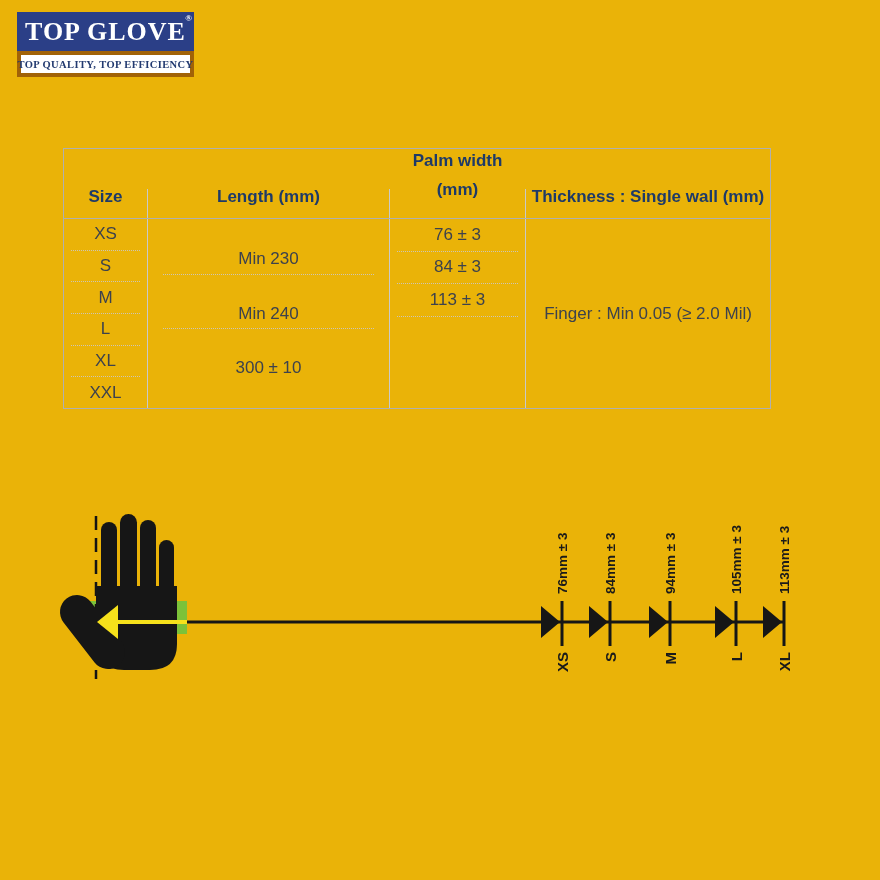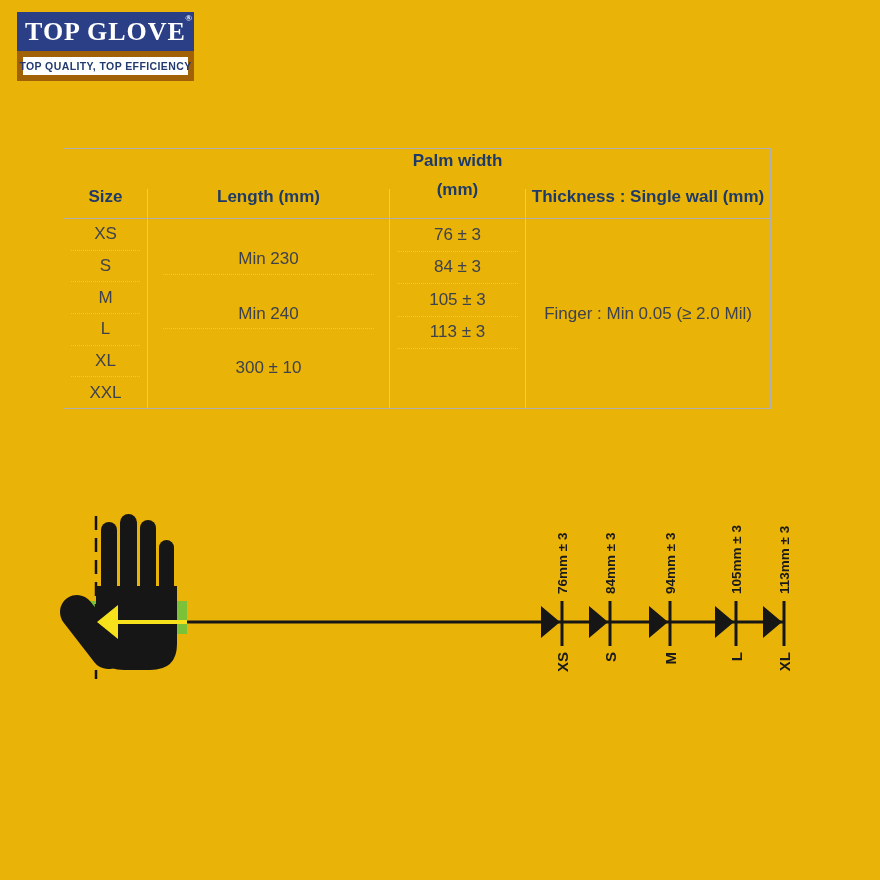--- a/index.html
+++ b/index.html
@@ -4,22 +4,22 @@
 <style>
   html,body{margin:0;padding:0;background:#ffffff;}
   .canvas{position:relative;width:880px;height:880px;background:#eab308;overflow:hidden;
           font-family:"Liberation Sans", sans-serif;}
 
   
   .logo{position:absolute;left:17px;top:12px;width:177px;}
   .logo-main{position:relative;height:39px;background:#2B3F87;display:flex;align-items:center;justify-content:center;}
   .logo-brand{color:#ffffff;font-family:"Liberation Serif", serif;font-weight:bold;font-size:26px;letter-spacing:1px;}
   .logo-reg{position:absolute;top:1px;right:2px;color:#ffffff;font-family:"Liberation Serif", serif;font-size:9px;font-weight:bold;}
-  .logo-tagline{height:18px;background:#ffffff;border:6px solid #a16207;display:flex;align-items:center;justify-content:center;
-                color:#223a70;font-family:Liberation Sans, sans-serif;font-weight:bold;font-size:10.5px;letter-spacing:0.4px;white-space:nowrap;}
+  .logo-tagline{height:18px;background:#ffffff;border:4px solid #a16207;display:flex;align-items:center;justify-content:center;
+                color:#223a70;font-family:Liberation Serif, serif;font-weight:bold;font-size:10.5px;letter-spacing:0.4px;white-space:nowrap;}
 
   
   .spec-table{position:absolute;left:63px;top:148px;width:708px;height:261px;border:1.5px solid #b0b0b0;
               box-sizing:border-box;color:#3d424d;font-size:17px;}
   .thead{display:flex;height:70px;border-bottom:1.5px solid #b0b0b0;box-sizing:border-box;}
   .tbody{display:flex;height:189px;}
   .c-size{width:84px;}
   .c-length{width:242px;}
   .c-palm{width:136px;}
   .c-thick{flex:1;}
@@ -77,21 +77,20 @@
         <div class="rowcell lastrow">XXL</div>
       </div>
       <div class="col c-length">
         <div class="lenrow">Min 230</div>
         <div class="lenrow">Min 240</div>
         <div class="lenrow lastrow">300 ± 10</div>
       </div>
       <div class="col c-palm">
         <div class="rowcell">76 ± 3</div>
         <div class="rowcell">84 ± 3</div>
-        <div class="rowcell">105 ± 3</div>
         <div class="rowcell">113 ± 3</div>
       </div>
       <div class="col c-thick last">
         <div class="thickline">Finger : Min 0.05 (≥ 2.0 Mil)</div>
       </div>
     </div>
   </div>
 
   <svg class="diagram" viewBox="0 495 880 235" xmlns="http://www.w3.org/2000/svg">
 

